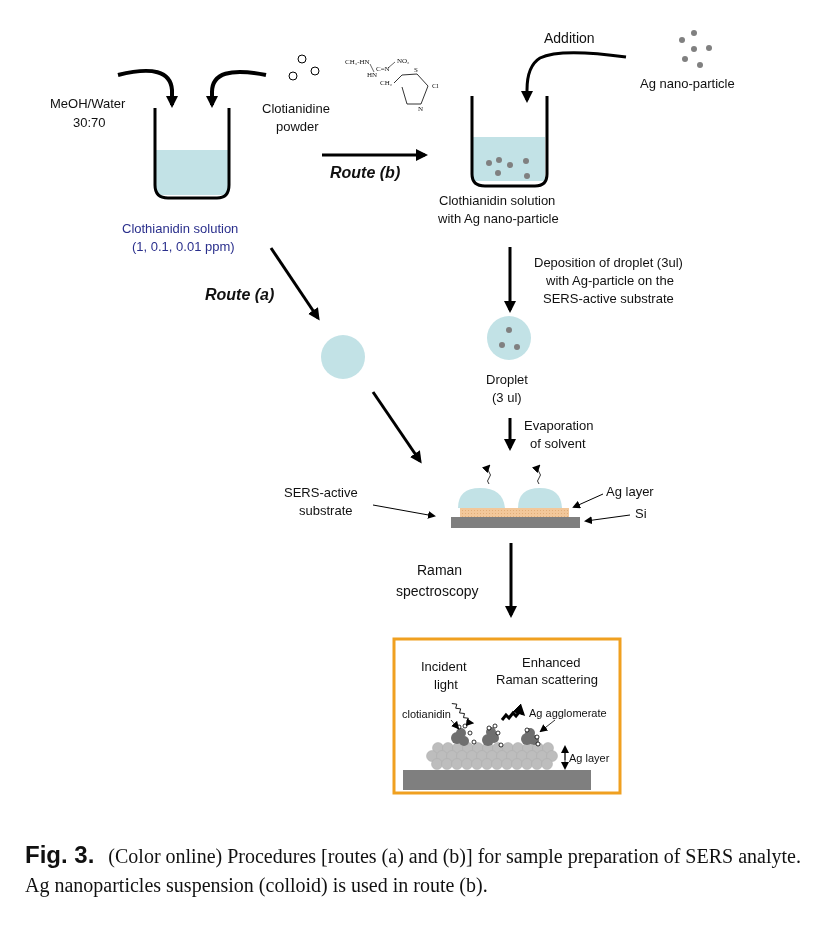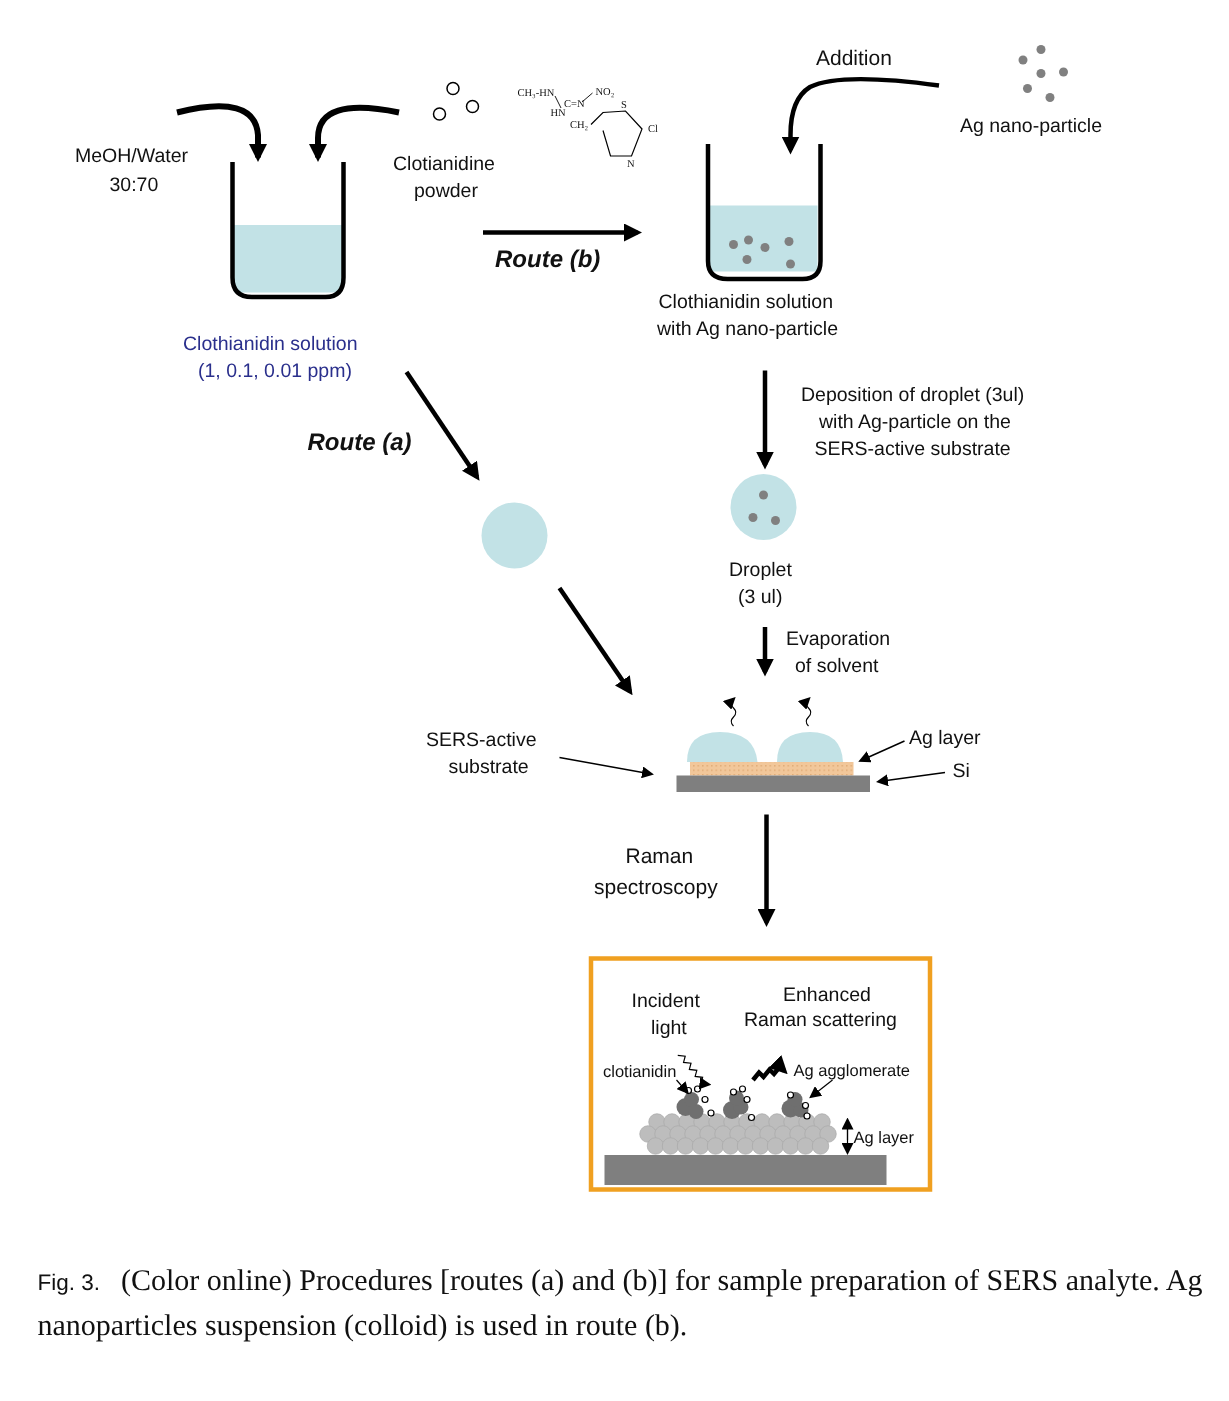--- a/index.html
+++ b/index.html
@@ -3,21 +3,21 @@
 <meta charset="utf-8">
 <style>
   html, body { margin:0; padding:0; background:#ffffff; }
   body { width:819px; height:934px; position:relative; overflow:hidden; font-family:"Liberation Sans", sans-serif; color:#111; }
   svg#fig { position:absolute; left:0; top:0; }
   .t { font-family:"Liberation Sans", sans-serif; font-size:13px; fill:#111; }
   .tb { font-family:"Liberation Sans", sans-serif; font-size:16px; font-weight:bold; font-style:italic; fill:#111; }
   .tblue { font-family:"Liberation Sans", sans-serif; font-size:13px; fill:#2a2f8c; }
   .chem { font-family:"Liberation Serif", serif; font-size:7px; fill:#111; }
   .cap { position:absolute; left:25px; top:840px; width:780px; font-family:"Liberation Serif", serif; font-size:20px; line-height:29px; color:#111; }
-  .cap .figno { font-family:"Liberation Sans", sans-serif; font-weight:normal; font-size:15px; margin-right:14px; }
+  .cap .figno { font-family:"Liberation Sans", sans-serif; font-weight:bold; font-size:24px; margin-right:14px; }
 </style>
 </head>
 <body>
 
 <svg id="fig" width="819" height="830" viewBox="0 0 819 830">
   <defs>
     <marker id="ah" markerWidth="8" markerHeight="8" refX="6" refY="4" orient="auto" markerUnits="userSpaceOnUse">
       <path d="M0,0 L8,4 L0,8 z" fill="#000"></path>
     </marker>
     <marker id="ahs" markerWidth="12" markerHeight="12" refX="9" refY="6" orient="auto" markerUnits="userSpaceOnUse">

